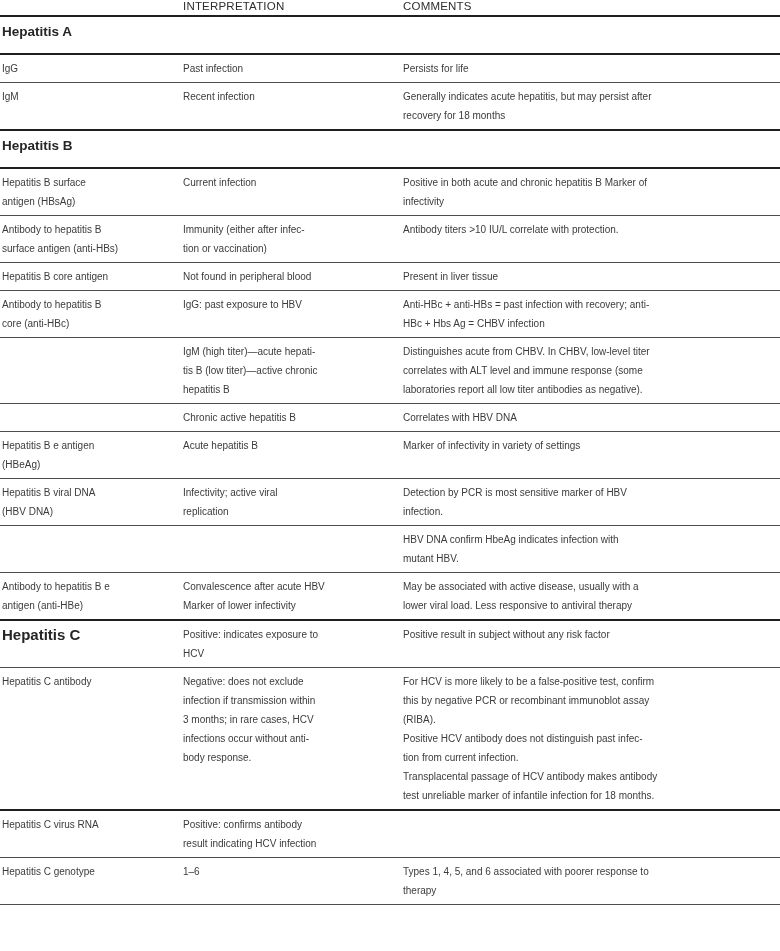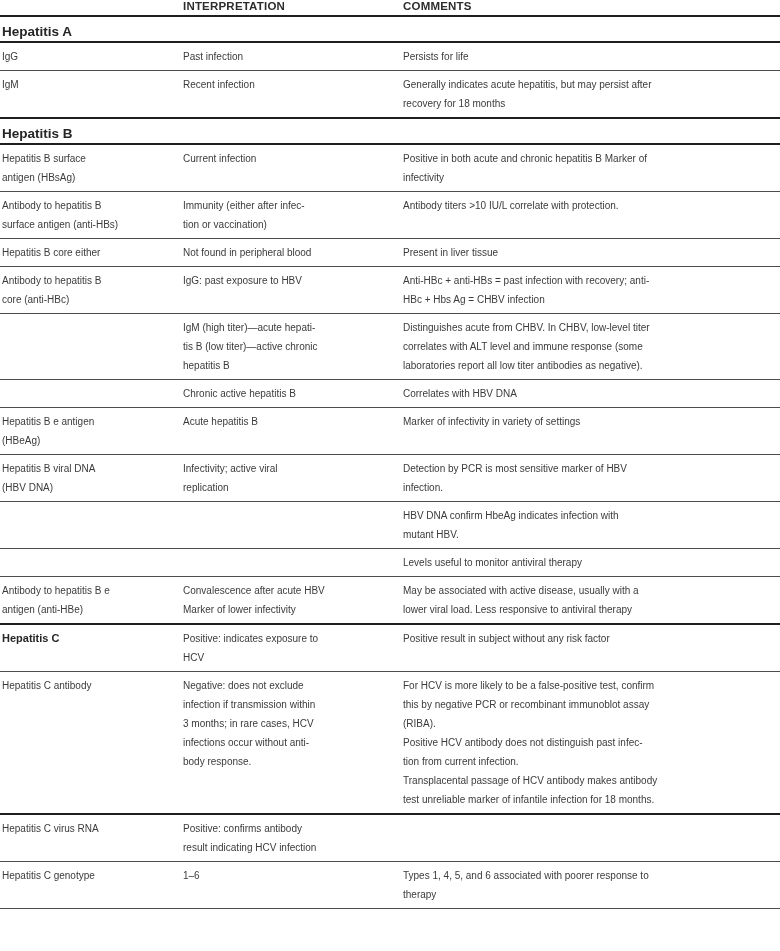--- a/index.html
+++ b/index.html
@@ -29,43 +29,43 @@
     line-height: 19px;
     color: #3b3b3b;
     padding: 4px 10px 4px 0;
     white-space: pre-line;
     font-weight: normal;
   }
   td.marker { padding-left: 2px; }
 
   thead th {
     font-size: 11.5px;
-    font-weight: bold;
+    font-weight: normal;
     letter-spacing: 0.2px;
     color: #2d2d2d;
     line-height: 13px;
     padding: 0 0 2px 0;
     border-bottom: 2px solid #1f1f1f;
     white-space: normal;
   }
 
   tr.rule-thin  > td { border-bottom: 1px solid #4d4d4d; }
   tr.rule-thick > td { border-bottom: 2px solid #1f1f1f; }
   tr.pad > td { }
 
   td.section {
     font-weight: bold;
     font-size: 13.5px;
     color: #262626;
     padding-top: 5px;
-    padding-bottom: 0;
+    padding-bottom: 12px;
   }
   td.bold-marker {
     font-weight: bold;
-    font-size: 11px;
+    font-size: 15px;
     color: #262626;
     margin-left: 30px;
   }
 </style>
 </head>
 <body>
 
 <table class="serology">
   <colgroup>
     <col class="c1">
@@ -105,21 +105,21 @@
 infectivity</td>
       </tr>
       <tr class="rule-thin">
         <td class="marker">Antibody to hepatitis B
 surface antigen (anti-HBs)</td>
         <td class="">Immunity (either after infec-
 tion or vaccination)</td>
         <td class="">Antibody titers &gt;10 IU/L correlate with protection.</td>
       </tr>
       <tr class="rule-thin">
-        <td class="marker">Hepatitis B core either</td>
+        <td class="marker">Hepatitis B core antigen</td>
         <td class="">Not found in peripheral blood</td>
         <td class="">Present in liver tissue</td>
       </tr>
       <tr class="rule-thin">
         <td class="marker">Antibody to hepatitis B
 core (anti-HBc)</td>
         <td class="">IgG: past exposure to HBV</td>
         <td class="">Anti-HBc + anti-HBs = past infection with recovery; anti-
 HBc + Hbs Ag = CHBV infection</td>
       </tr>
@@ -149,25 +149,20 @@
         <td class="">Infectivity; active viral
 replication</td>
         <td class="">Detection by PCR is most sensitive marker of HBV
 infection.</td>
       </tr>
       <tr class="rule-thin">
         <td class="marker"></td>
         <td class=""></td>
         <td class="">HBV DNA confirm HbeAg indicates infection with
 mutant HBV.</td>
-      </tr>
-      <tr class="rule-thin">
-        <td class="marker"></td>
-        <td class=""></td>
-        <td class="">Levels useful to monitor antiviral therapy</td>
       </tr>
       <tr class="rule-thick">
         <td class="marker">Antibody to hepatitis B e
 antigen (anti-HBe)</td>
         <td class="">Convalescence after acute HBV
 Marker of lower infectivity</td>
         <td class="">May be associated with active disease, usually with a
 lower viral load. Less responsive to antiviral therapy</td>
       </tr>
       <tr class="rule-thin">

